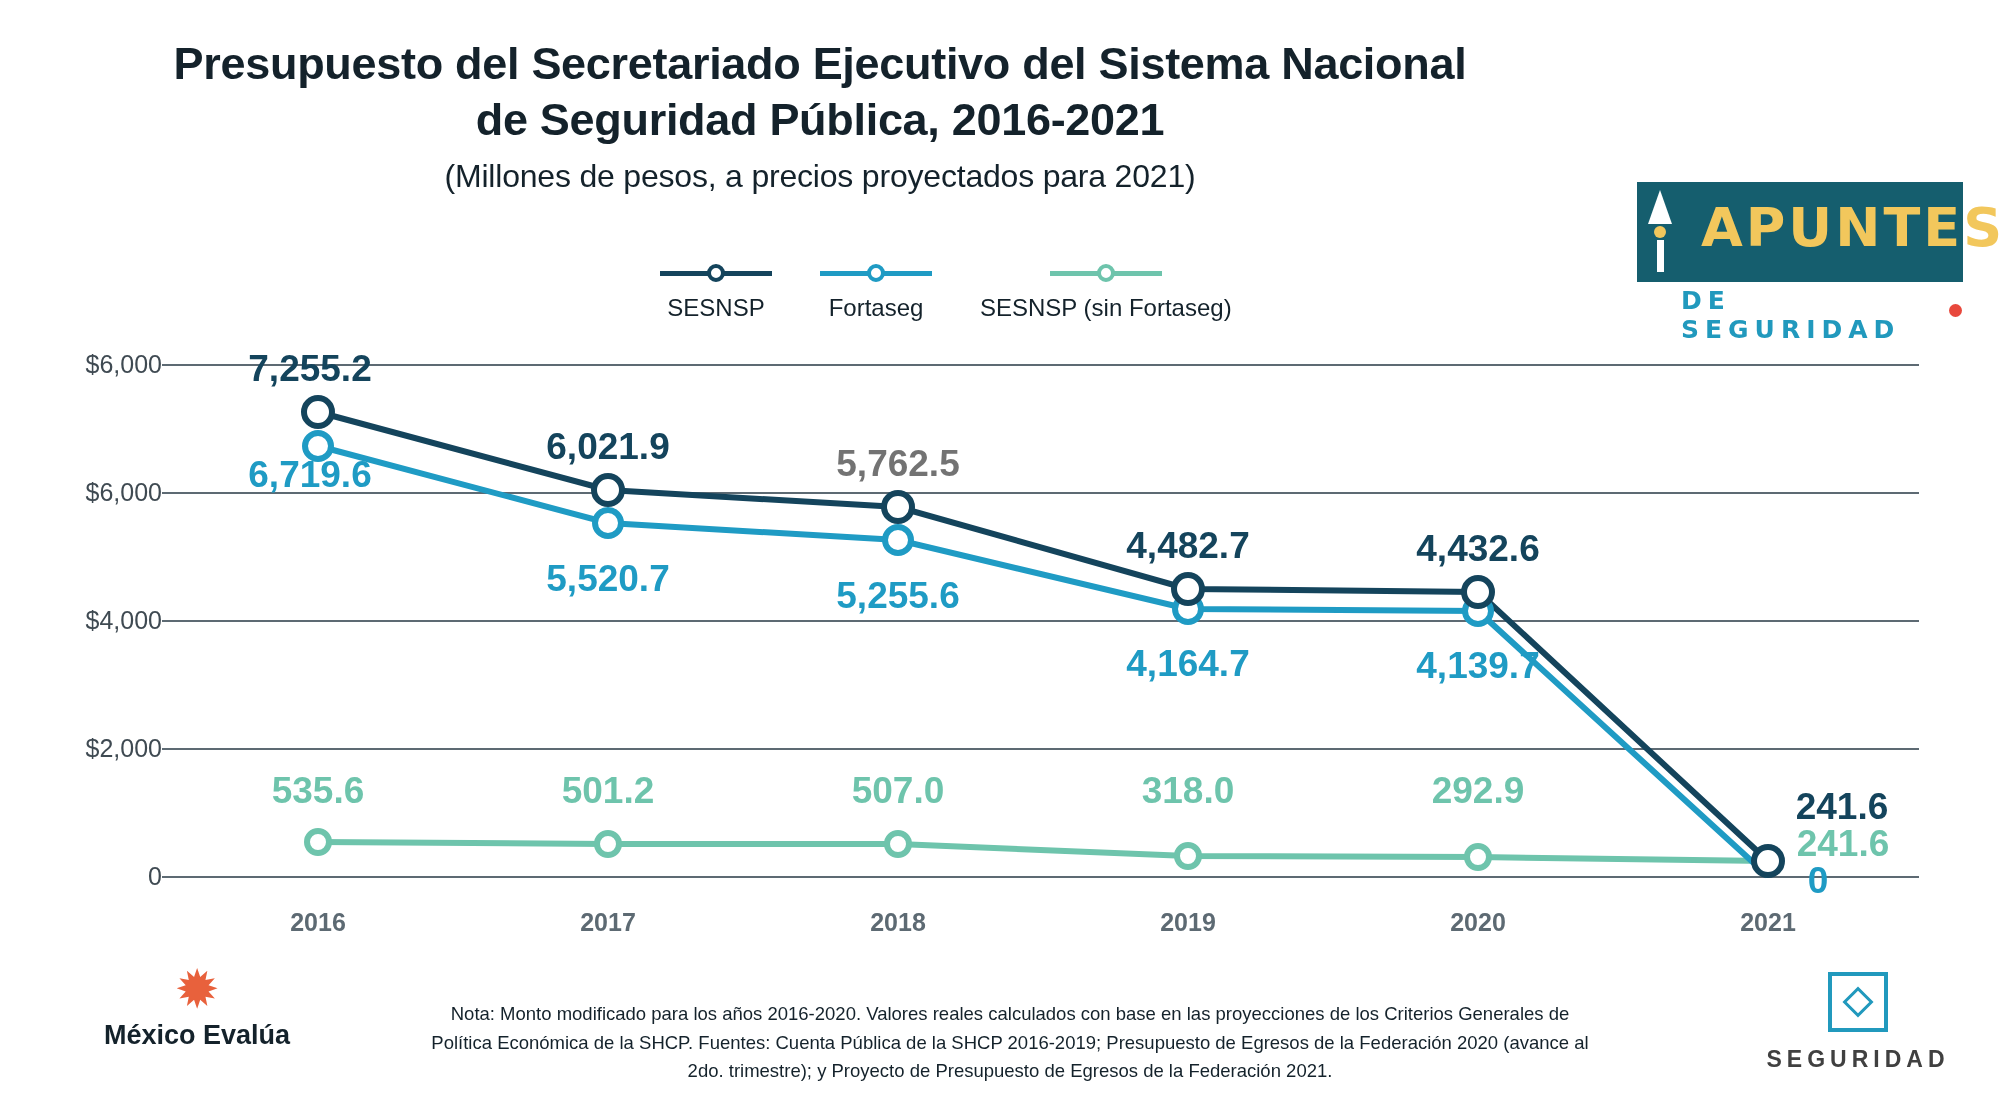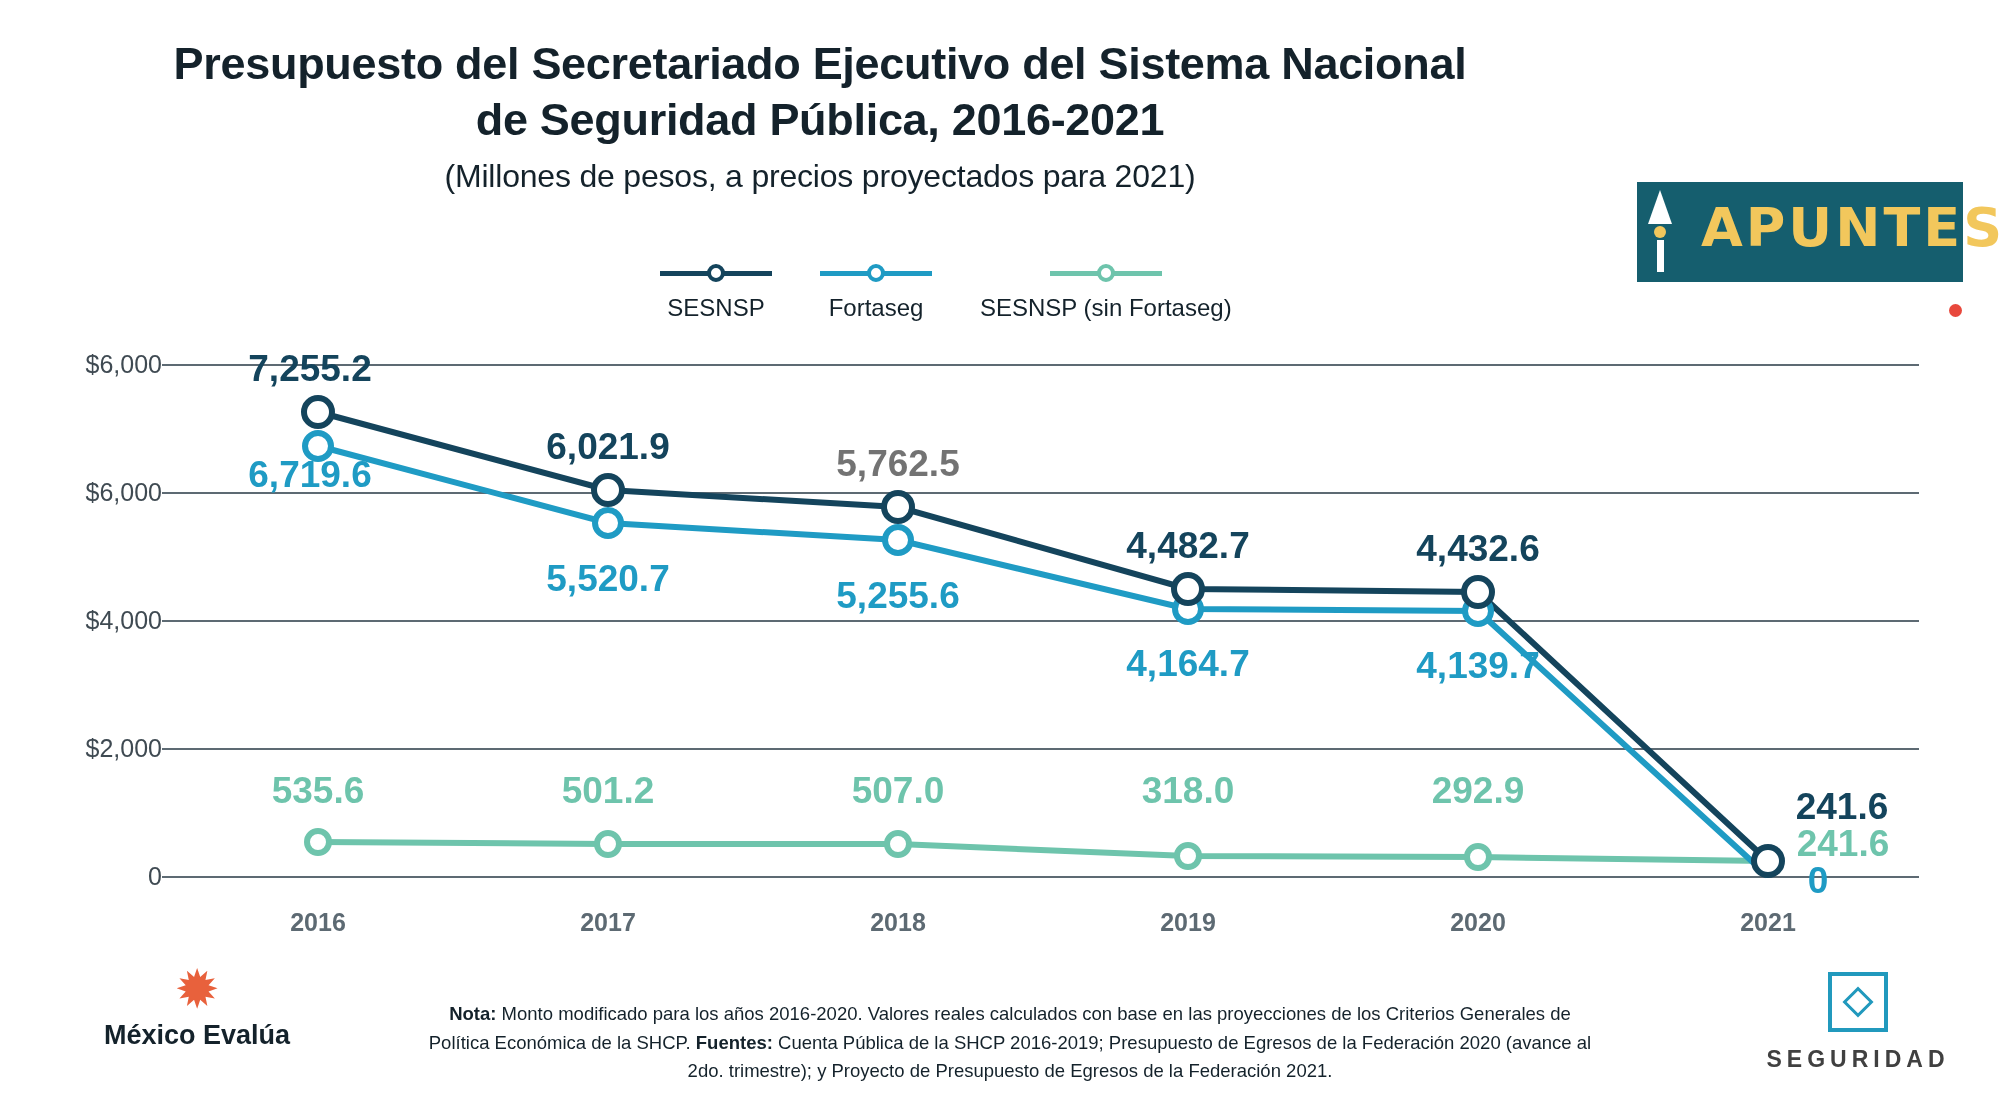--- a/index.html
+++ b/index.html
@@ -241,21 +241,21 @@
   .note {
     position: absolute;
     left: 420px;
     top: 1000px;
     width: 1180px;
     font-size: 18.5px;
     line-height: 1.55;
     color: #14222b;
     text-align: center;
   }
-  .note b { font-weight: bold; text-align: right; }
+  .note b { font-weight: normal; text-align: right; }
 
   .seguridad {
     position: absolute;
     left: 1758px;
     top: 972px;
     width: 200px;
     text-align: center;
   }
   .seguridad .diamond-box {
     width: 60px;
@@ -297,20 +297,21 @@
   </div>
 
   <div class="logo">
     <div class="logo-box"></div>
     <div class="logo-pen">
       <span class="nib"></span>
       <span class="dot"></span>
       <span class="stem"></span>
     </div>
     <div class="logo-word">APUNTES</div>
+    <div class="logo-sub">DE SEGURIDAD</div>
     <div class="logo-reddot"></div>
   </div>
 
   <div class="legend">
     <div class="legend-item">
       <div class="legend-swatch">
         <span class="legend-line" style="background:#14445c"></span>
         <span class="legend-dot" style="border-color:#14445c"></span>
       </div>
       <span class="legend-label">SESNSP</span>

